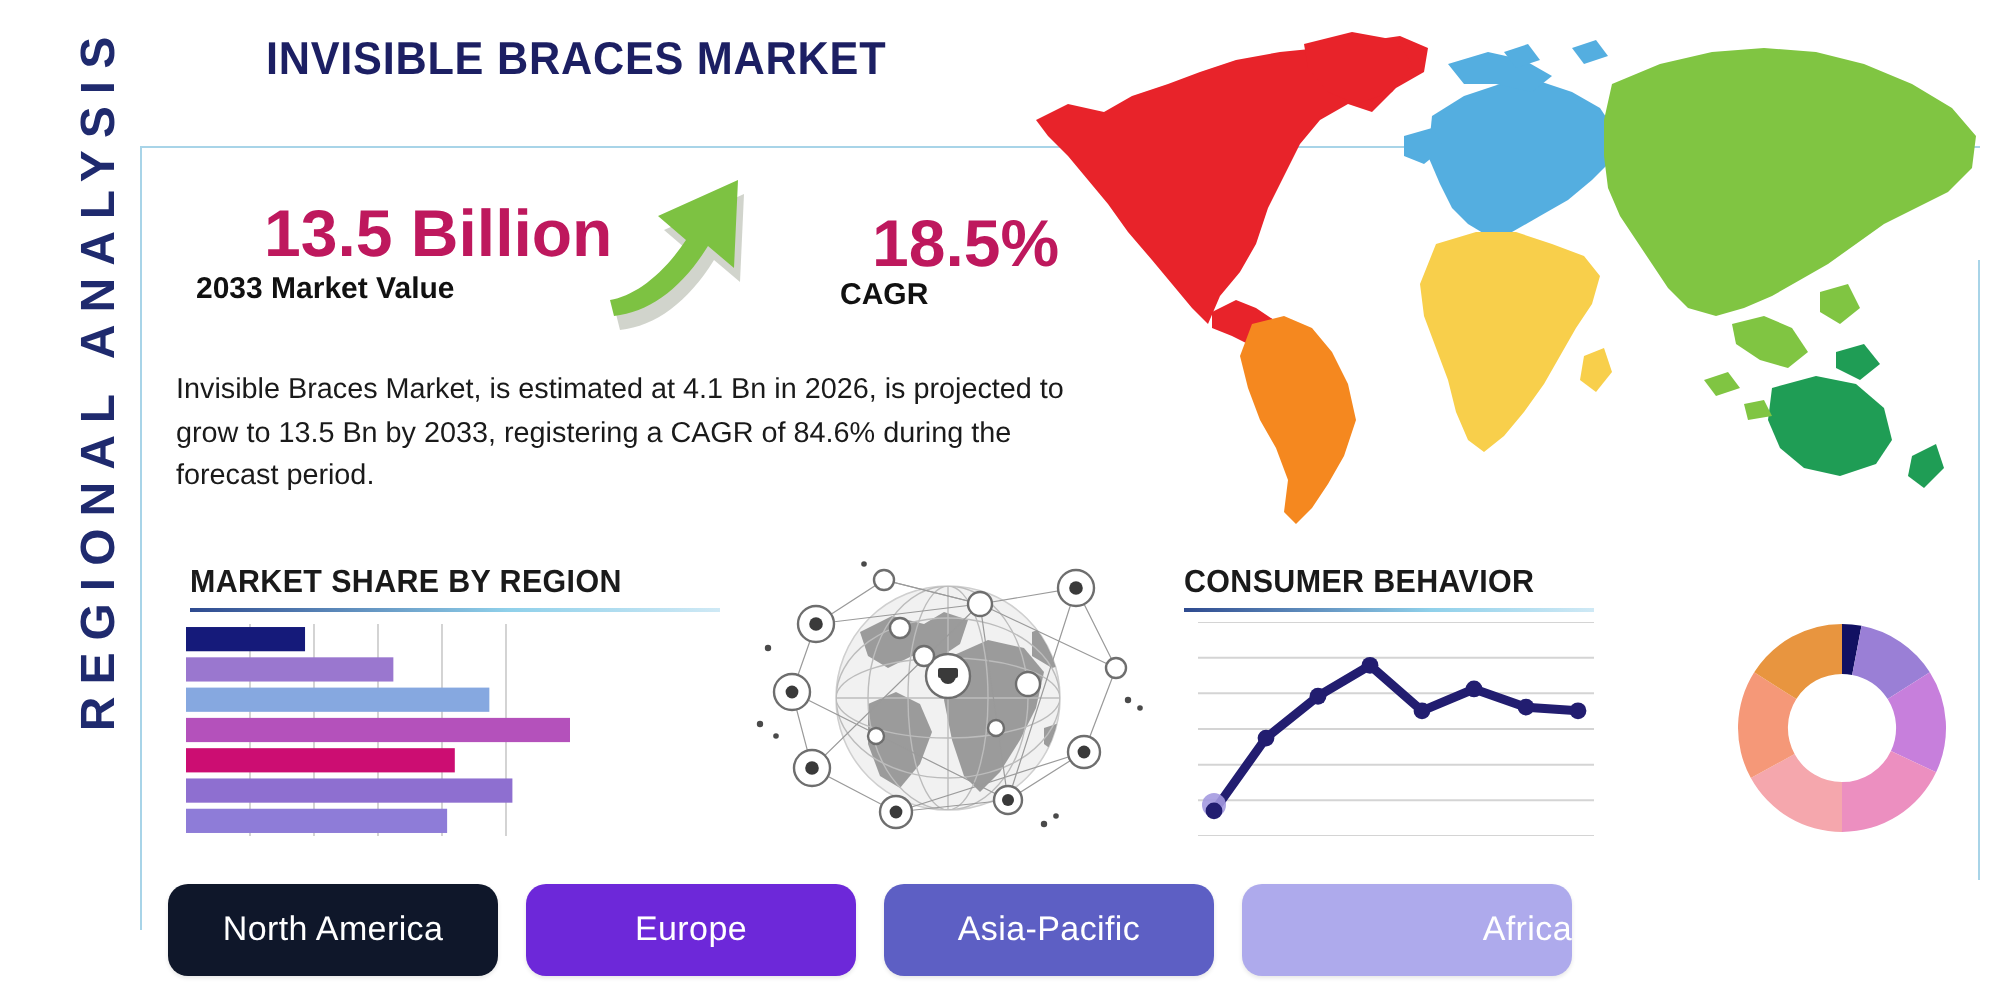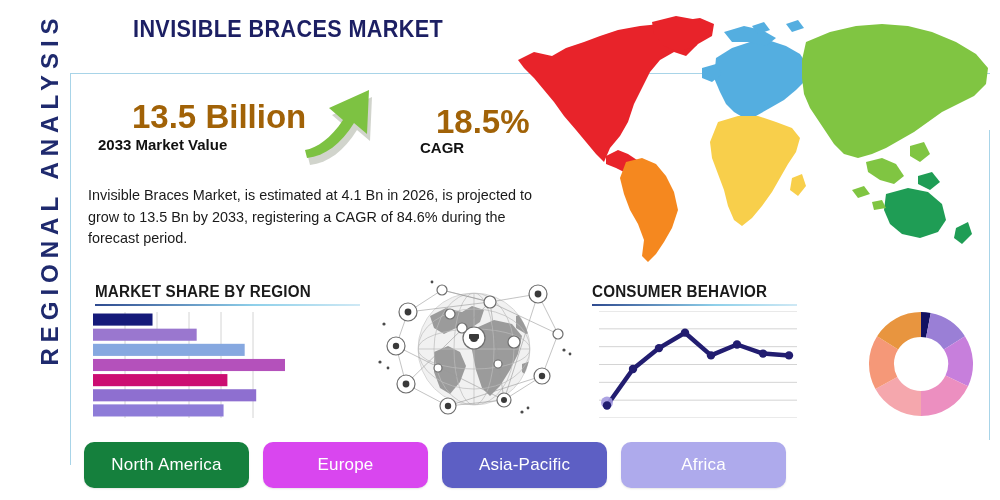--- a/index.html
+++ b/index.html
@@ -54,21 +54,21 @@
     position: absolute;
     left: 989px; top: 130px;
     width: 1px; height: 310px;
     background: #a8d4e8;
   }
 
   
   .stat-value {
     position: absolute;
     font-size: 33px; font-weight: 700;
-    color: #a16207;
+    color: #be185d;
     font-family: "Liberation Sans Narrow", "Liberation Sans", sans-serif;
     white-space: nowrap;
   }
   .stat-label {
     position: absolute;
     font-size: 15px; font-weight: 700;
     color: #111;
     font-family: "Liberation Sans", sans-serif;
     white-space: nowrap;
   }
@@ -331,27 +331,27 @@
         <path d="M64.74382835845769 4.921062962108195 A52 52 0 0 1 98.90505212610479 28.13700666109218 L77.8306271055745 41.51124346376793 A27.04 27.04 0 0 0 60.066790746398 29.438952740296262 Z" fill="#9a7fd6"></path>
         <path d="M98.90505212610479 28.13700666109218 A52 52 0 0 1 102.051006728233 78.14052316138378 L79.46652349868117 67.51307204391956 A27.04 27.04 0 0 0 77.8306271055745 41.51124346376793 Z" fill="#c77fdc"></path>
         <path d="M102.051006728233 78.14052316138378 A52 52 0 0 1 54.99999999999999 108 L54.99999999999999 83.03999999999999 A27.04 27.04 0 0 0 79.46652349868117 67.51307204391956 Z" fill="#ec8fc0"></path>
         <path d="M54.99999999999999 108 A52 52 0 0 1 9.432052637719096 81.05119105328919 L31.30466737161393 69.02661934771038 A27.04 27.04 0 0 0 54.99999999999999 83.03999999999999 Z" fill="#f5a7ad"></path>
         <path d="M9.432052637719096 81.05119105328919 A52 52 0 0 1 11.094947873895222 28.13700666109217 L32.16937289442552 41.511243463767926 A27.04 27.04 0 0 0 31.30466737161393 69.02661934771038 Z" fill="#f59878"></path>
         <path d="M11.094947873895222 28.13700666109217 A52 52 0 0 1 54.99999999999999 4 L54.99999999999999 28.96 A27.04 27.04 0 0 0 32.16937289442552 41.511243463767926 Z" fill="#e8953f"></path>
       </svg>
   </div>
 
   <div class="tabs">
-    <div class="tab" style="background: #15803d;">
+    <div class="tab" style="background: #0f172a;">
       <span>North America</span>
     </div>
-    <div class="tab" style="background: #d946ef;">
+    <div class="tab" style="background: #6d28d9;">
       <span>Europe</span>
     </div>
     <div class="tab" style="background: rgb(93, 95, 196);">
       <span>Asia-Pacific</span>
     </div>
-    <div class="tab" style="background: rgb(174, 170, 236);">
+    <div class="tab" style="background: rgb(174, 170, 236); justify-content: flex-end;">
       <span>Africa</span>
     </div>
   </div>
 
 </div>
 
 </body></html>

